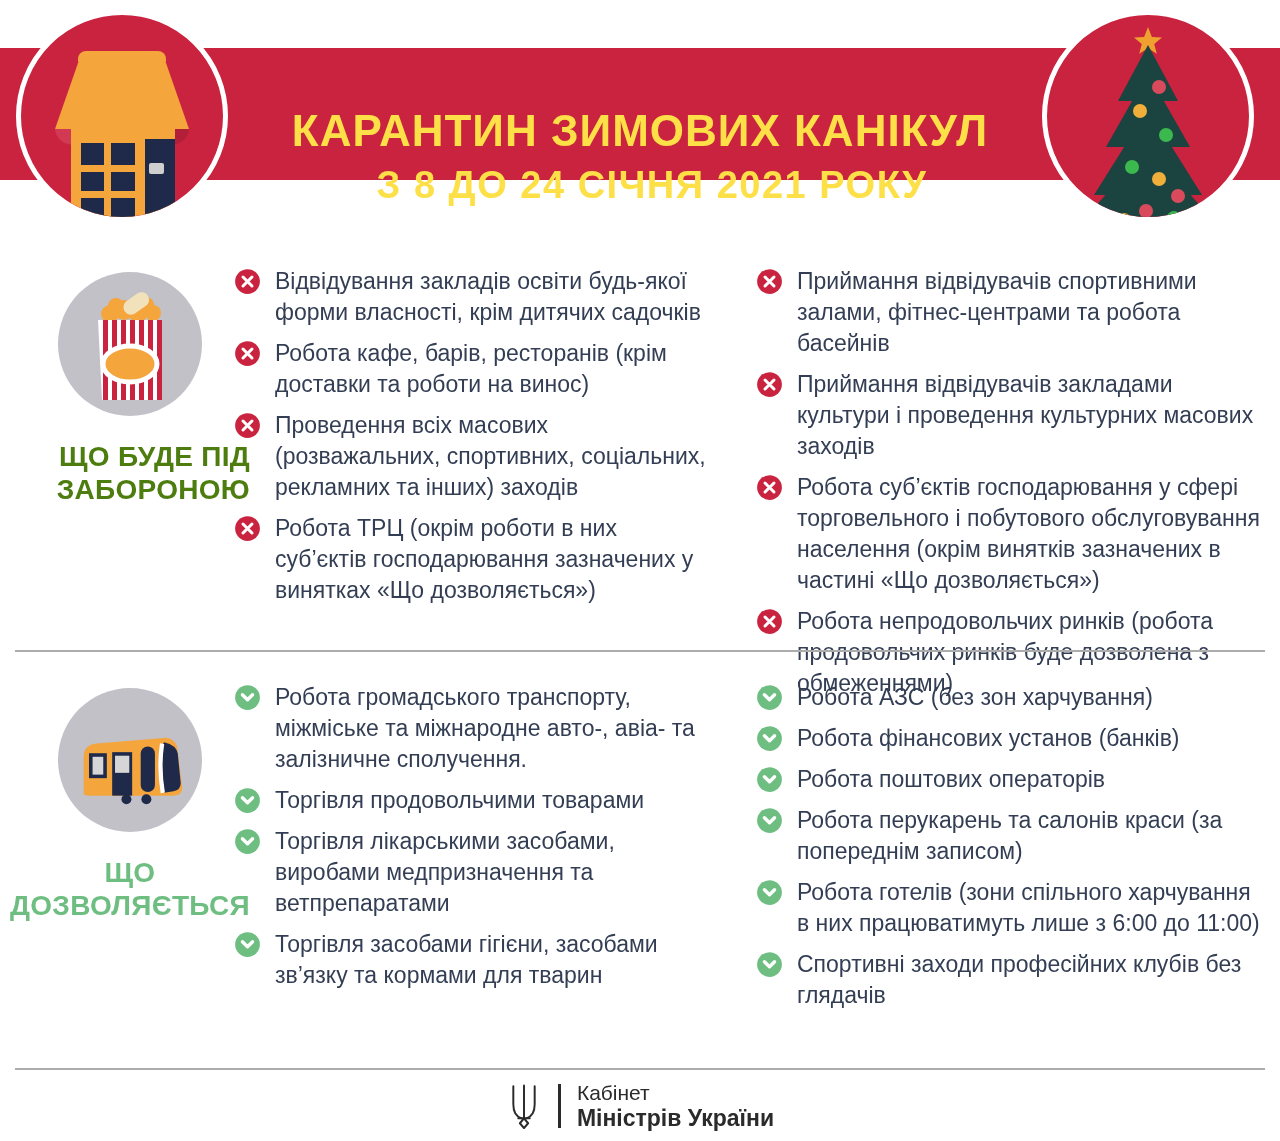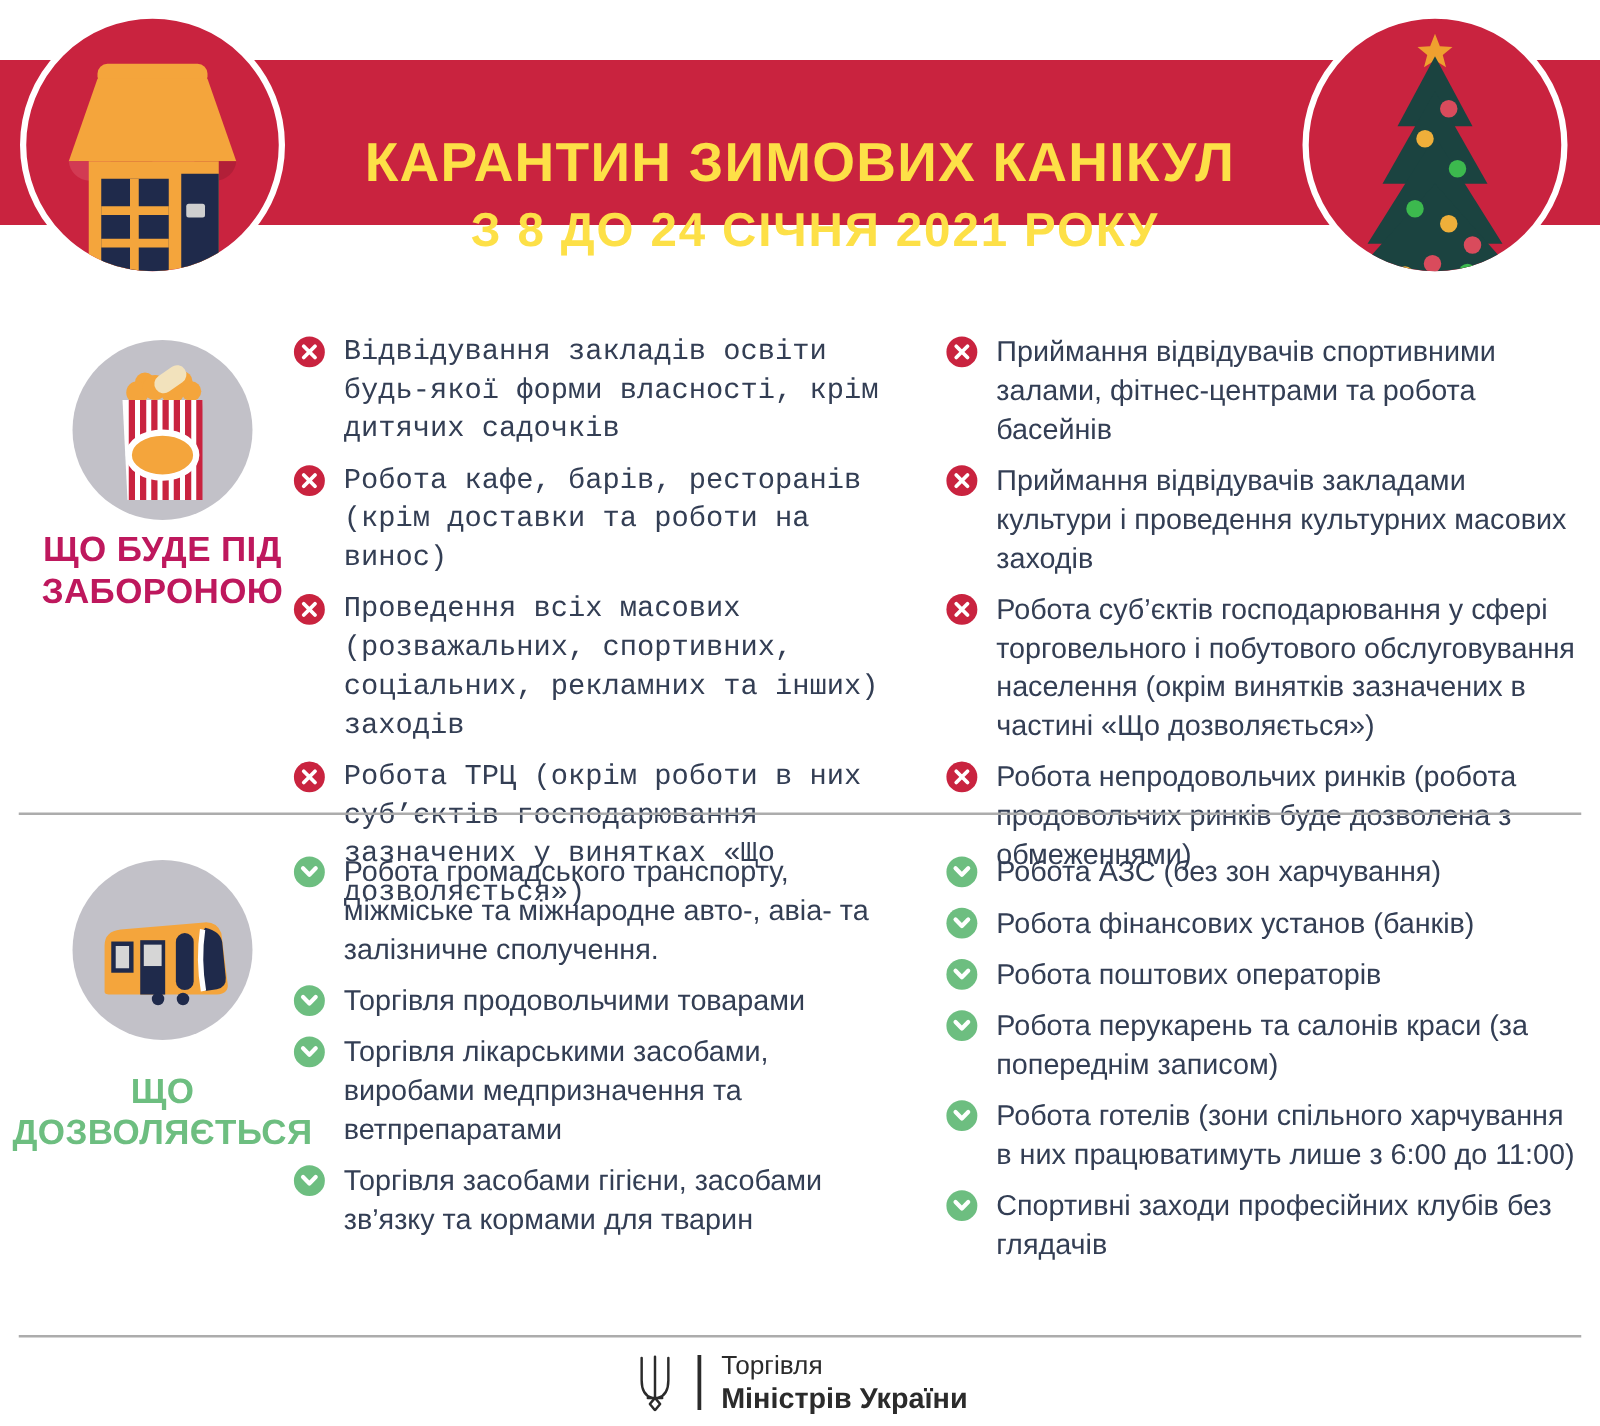--- a/index.html
+++ b/index.html
@@ -19,26 +19,26 @@
   .hdr-circle svg{display:block;width:202px;height:202px;}
 
   
   .side-circle{position:absolute;left:58px;width:144px;height:144px;border-radius:50%;
                background:#C2C1C8;overflow:hidden;}
   .side-circle svg{display:block;width:144px;height:144px;}
   .side-circle.prohibited{top:272px;}
   .side-circle.allowed{top:688px;}
   .side-label{position:absolute;left:10px;width:240px;text-align:center;font-weight:700;
               font-size:28px;line-height:33px;letter-spacing:0.3px;}
-  .side-label.prohibited{top:423px;color:#be185d;}
+  .side-label.prohibited{top:440px;color:#4d7c0f;text-align:right;}
   .side-label.allowed{top:856px;color:#6DBE80;}
 
   
   .col{position:absolute;}
-  .col.p1{left:234px;top:266px;width:472px;font-family:Liberation Mono, monospace;}
+  .col.p1{left:234px;top:266px;width:472px;}
   .col.p2{left:756px;top:266px;width:506px;}
   .col.a1{left:234px;top:682px;width:472px;}
   .col.a2{left:756px;top:682px;width:506px;}
   .item{display:flex;align-items:flex-start;margin-bottom:10px;}
   .bullet{flex:0 0 27px;width:27px;height:27px;margin-right:14px;margin-top:2px;}
   .bullet svg{display:block;width:27px;height:27px;}
   .item-text{margin:0;font-size:23px;line-height:31px;color:#333E54;}
 
   
   .divider{position:absolute;left:15px;width:1250px;height:2px;background:#ACACAC;}
@@ -329,18 +329,18 @@
       <g stroke="#2B2B2B" stroke-width="2.4" fill="none" stroke-linecap="round" stroke-linejoin="round">
         <path d="M7,4 V26 Q7,40 17,43"></path>
         <path d="M33,4 V26 Q33,40 23,43"></path>
         <path d="M20,3 V43"></path>
         <path d="M13,43 H27"></path>
         <path d="M20,43 L15,49 L20,55 L25,49 Z"></path>
       </g>
     </svg>
     <div class="vbar"></div>
     <div class="footer-text">
-      <div class="footer-line1">Торгівля</div>
+      <div class="footer-line1">Кабінет</div>
       <div class="footer-line2">Міністрів України</div>
     </div>
   </div>
 
 </div>
 
 </body></html>

